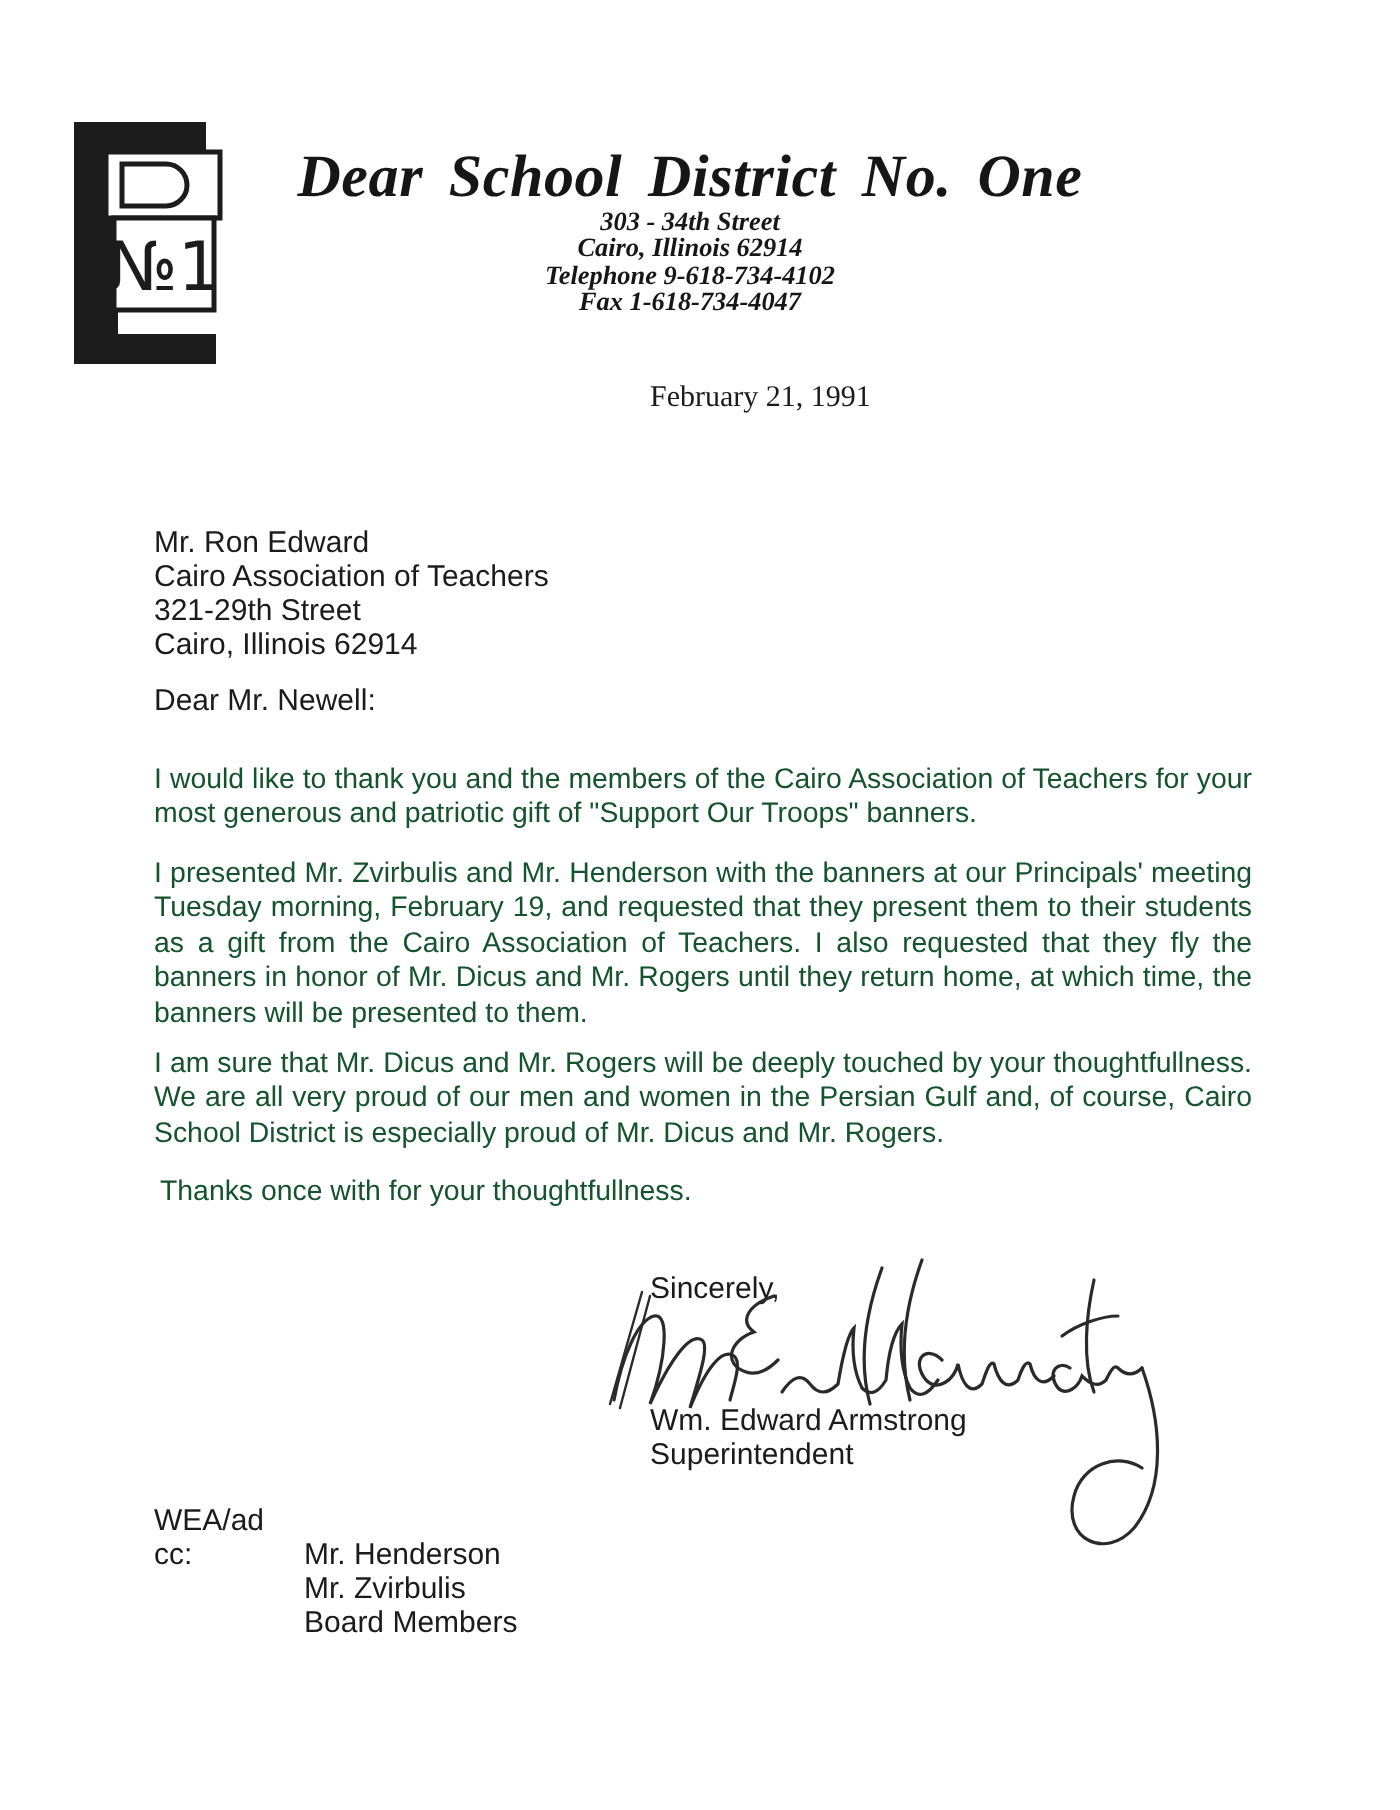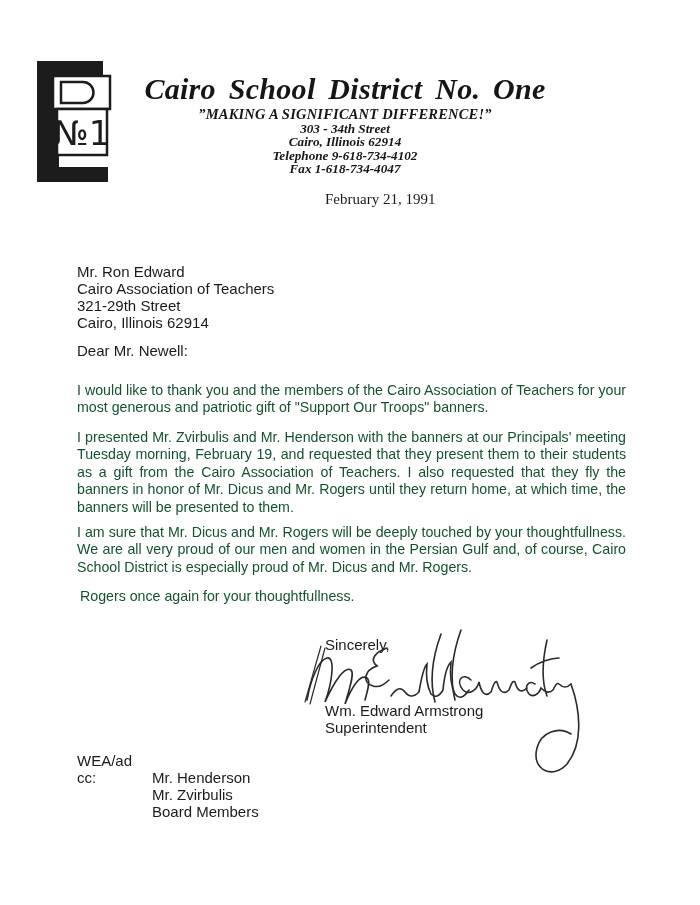--- a/index.html
+++ b/index.html
@@ -59,43 +59,42 @@
 
     <rect x="16" y="17" width="57" height="33" fill="#ffffff" stroke="#1c1c1c" stroke-width="2.5"></rect>
     <rect x="20" y="50" width="50" height="46" fill="#ffffff" stroke="#1c1c1c" stroke-width="2.5"></rect>
 
     <path d="M24,23 h22 a10.5,10.5 0 0 1 0,21 h-22 z" fill="none" stroke="#1c1c1c" stroke-width="2.5"></path>
 
     <text x="45" y="86" text-anchor="middle" font-size="34" font-family="DejaVu Sans, sans-serif" fill="#1c1c1c">№1</text>
   </svg>
 
   <div class="lh-text">
-    <div class="lh-title">Cairo School District No. One</div>
-    <div class="lh-motto">”MAKING A SIGNIFICANT DIFFERENCE!”</div>
+    <div class="lh-title">Dear School District No. One</div>
     <div class="lh-addr">303 - 34th Street</div>
     <div class="lh-addr">Cairo, Illinois  62914</div>
     <div class="lh-addr">Telephone 9-618-734-4102</div>
     <div class="lh-addr">Fax 1-618-734-4047</div>
   </div>
 
   <div class="date">February 21, 1991</div>
 
   <div class="recipient">
     <div>Mr. Ron Edward</div>
     <div>Cairo Association of Teachers</div>
     <div>321-29th Street</div>
     <div>Cairo, Illinois  62914</div>
   </div>
 
   <div class="salutation">Dear Mr. Newell:</div>
 
   <p class="para para-1">I would like to thank you and the members of the Cairo Association of Teachers for your most generous and patriotic gift of "Support Our Troops" banners.</p>
   <p class="para para-2">I presented Mr. Zvirbulis and Mr. Henderson with the banners at our Principals' meeting Tuesday morning, February 19, and requested that they present them to their students as a gift from the Cairo Association of Teachers.  I also requested that they fly the banners in honor of Mr. Dicus and Mr. Rogers until they return home, at which time, the banners will be presented to them.</p>
   <p class="para para-3">I am sure that Mr. Dicus and Mr. Rogers will be deeply touched by your thoughtfullness.  We are all very proud of our men and women in the Persian Gulf and, of course, Cairo School District is especially proud of Mr. Dicus and Mr. Rogers.</p>
-  <p class="para para-4">Rogers once again for your thoughtfullness.</p>
+  <p class="para para-4">Thanks once with for your thoughtfullness.</p>
 
   <div class="valediction">Sincerely,</div>
 
   <svg class="signature-svg" viewBox="0 0 290 168" xmlns="http://www.w3.org/2000/svg" aria-hidden="true" fill="none" stroke="#2a2a2a" stroke-width="1.6" stroke-linecap="round">
 
     <path d="M26,20 L10,76 M30,22 L15,78" stroke-width="1.2"></path>
 
     <path d="M12,74 C16,52 24,34 32,32 C40,30 38,54 30,76 C40,54 50,40 56,44 C60,47 54,64 50,78 C58,58 66,48 72,52 C76,55 72,66 70,74"></path>
 
     <path d="M92,22 C80,26 74,34 82,40 C70,44 66,56 78,60 C84,62 90,58 94,54"></path>

